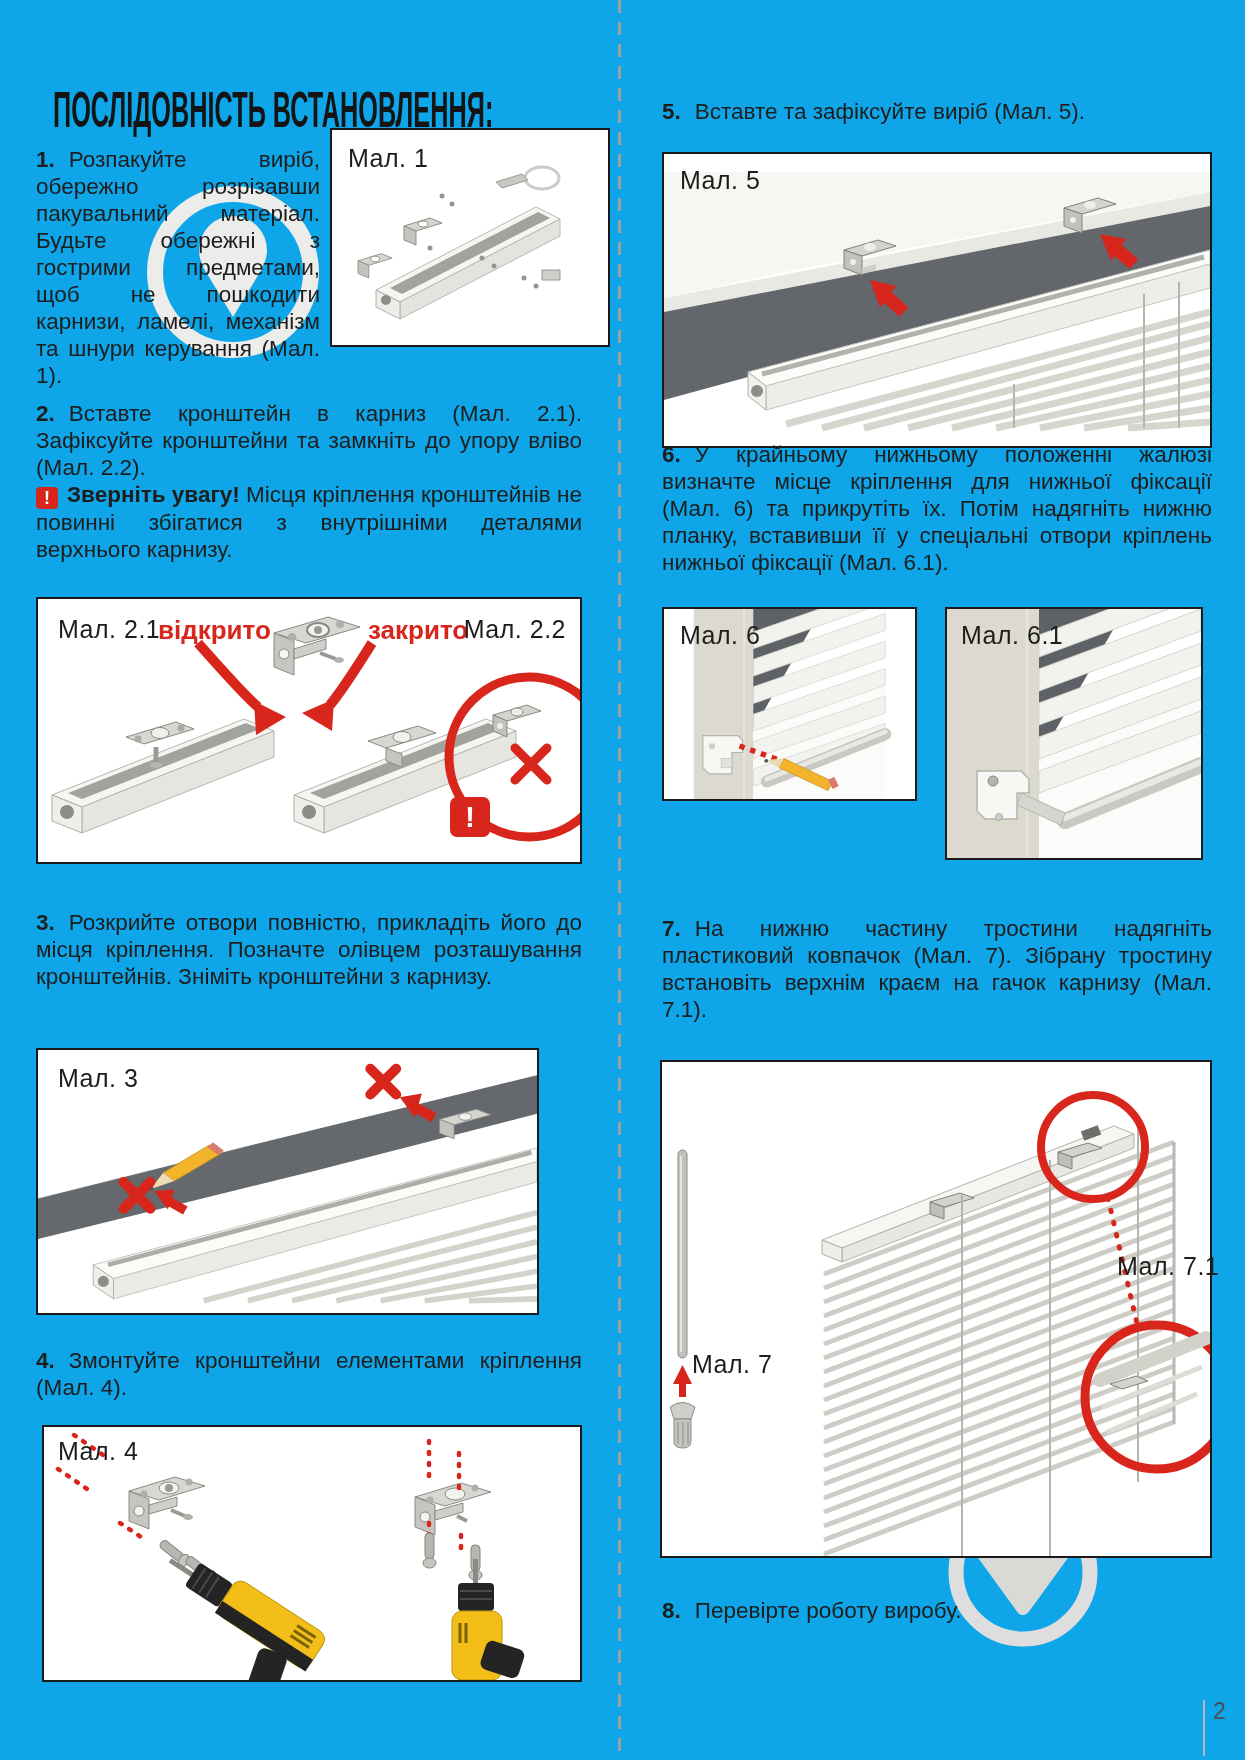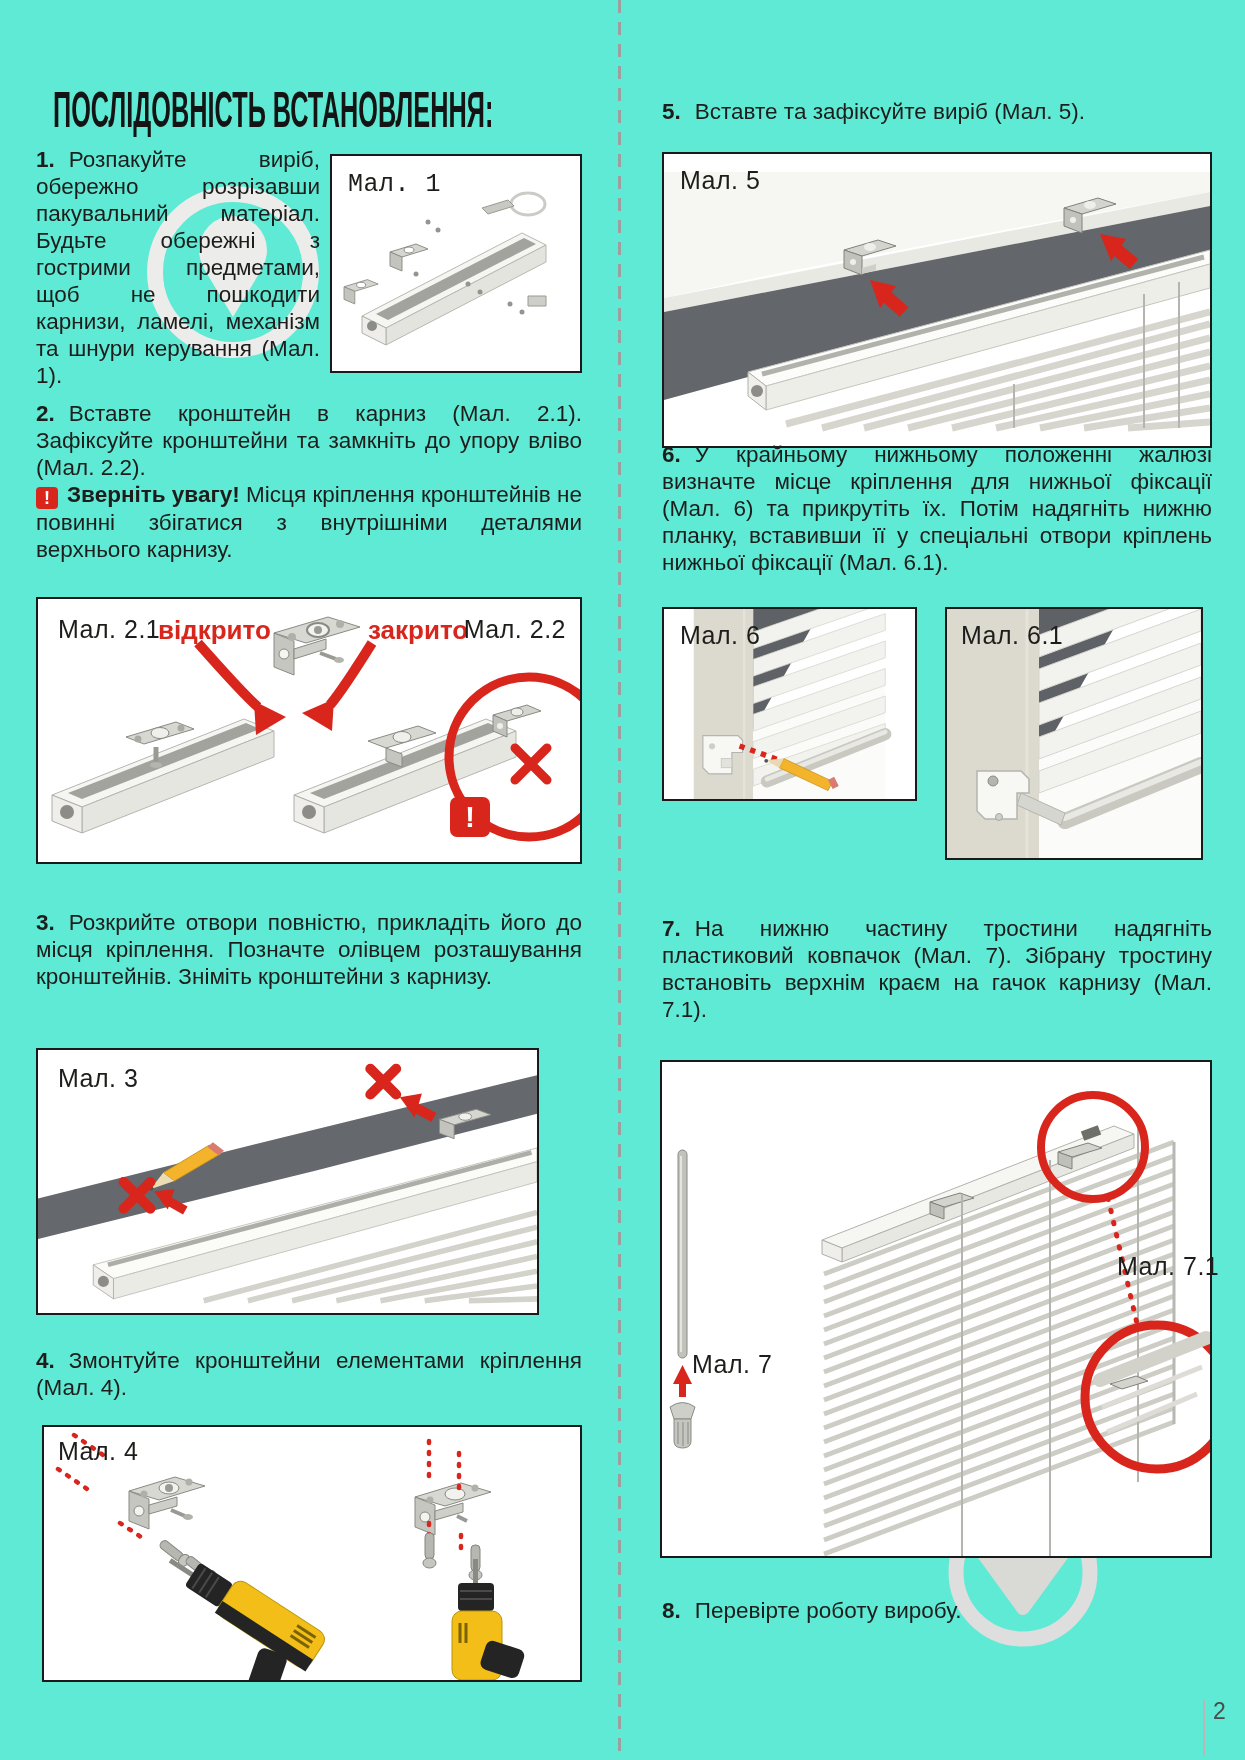--- a/index.html
+++ b/index.html
@@ -1,16 +1,16 @@
 <!DOCTYPE html>
 <html><head>
 <meta charset="utf-8">
 <style>
   html,body{margin:0;padding:0;background:#ffffff;}
-  .page{position:relative;width:1245px;height:1760px;background:#5eead4;overflow:hidden;
+  .page{position:relative;width:1245px;height:1760px;background:#0ea5e9;overflow:hidden;
         font-family:"Liberation Sans",sans-serif;color:#1d1d1b;}
   .divider{position:absolute;left:618px;top:0;width:3px;height:1760px;
         background:repeating-linear-gradient(to bottom,#9e9e9e 0 13px,transparent 13px 22px);}
   .doc-title{position:absolute;left:53px;top:50px;font-size:46px;font-weight:bold;white-space:nowrap;
         transform:scale(0.55,1.08);transform-origin:0 0;letter-spacing:0;color:#141414;}
   .para{position:absolute;font-size:22.5px;line-height:27px;text-align:justify;margin:0;color:#1d1d1b;}
   .stepnum{font-weight:bold;margin-right:14px;}
   .warn-badge{display:inline-block;width:22px;height:22px;background:#d8261c;color:#fff;border-radius:4px;
         text-align:center;font-weight:bold;font-size:18px;line-height:22px;vertical-align:-2px;margin-right:9px;}
   .fig{position:absolute;border:2px solid #1a1a1a;background:#fff;box-sizing:border-box;}
@@ -40,21 +40,21 @@
   </svg>
 
   <div class="divider"></div>
 
   <h1 class="doc-title">ПОСЛІДОВНІСТЬ ВСТАНОВЛЕННЯ:</h1>
 
   <p class="para" style="left:36px;top:146px;width:284px;">
     <b class="stepnum">1.</b><span>Розпакуйте виріб, обережно розрізавши пакувальний матеріал. Будьте обережні з гострими предметами, щоб не пошкодити карнизи, ламелі, механізм та шнури керування (Мал. 1).</span>
   </p>
 
-  <div class="fig" style="left:330px;top:154px;width:252px;height:219px;font-family:Liberation Mono, monospace;">
+  <div class="fig" style="left:330px;top:128px;width:280px;height:219px;">
     <svg viewBox="0 0 248 215">
       <g>
         <path d="M30,160 L190,77 L214,89 L54,172 Z" fill="#f5f5f2" stroke="#b8b8b2"></path>
         <path d="M44,158 L192,82 L204,88 L56,164 Z" fill="#a3a39d"></path>
         <path d="M54,172 L214,89 L214,106 L54,189 Z" fill="#e4e4de" stroke="#b8b8b2"></path>
         <path d="M30,160 L54,172 L54,189 L30,177 Z" fill="#eeede9" stroke="#b0b0aa"></path>
         <circle cx="40" cy="170" r="5" fill="#8d8d87"></circle>
       </g>
       <g transform="translate(58,84)">
         <path d="M0,12 L26,4 L38,9 L12,17 Z" fill="#d6d6d0" stroke="#8f8f89"></path>

